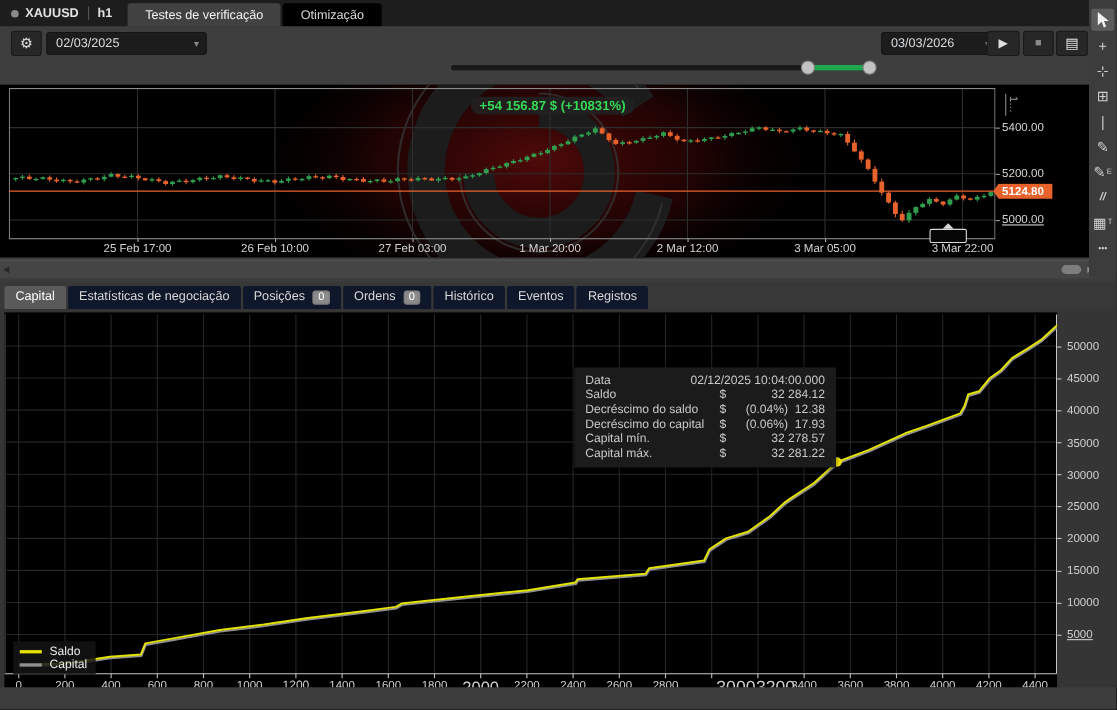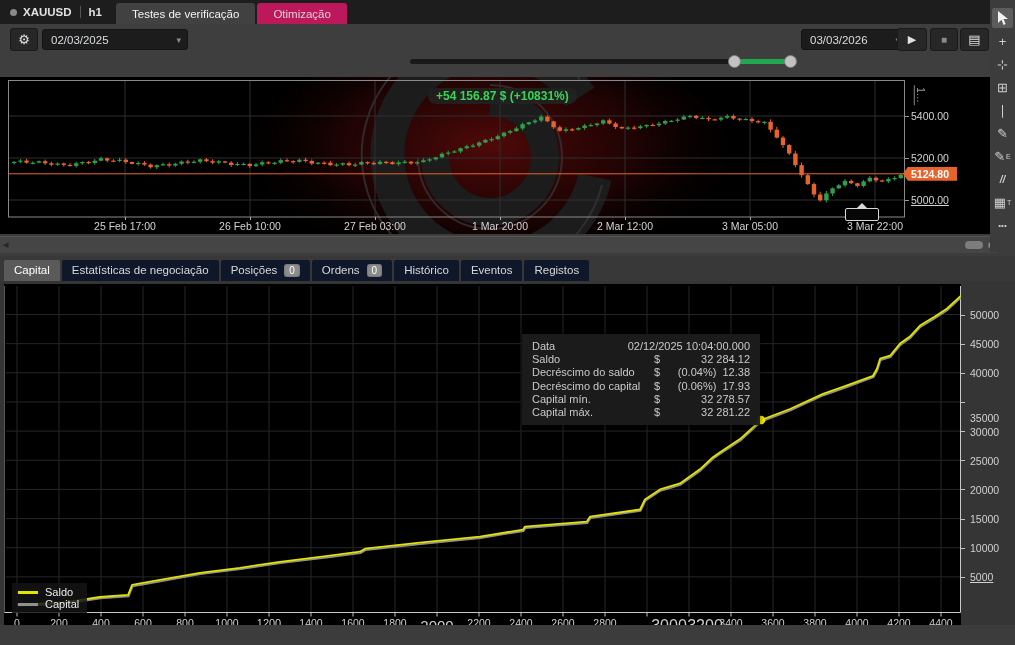--- a/index.html
+++ b/index.html
@@ -3,21 +3,21 @@
 <meta charset="utf-8">
 <style>
   html,body{margin:0;padding:0;background:#3c3c3c;}
   .app{position:relative;width:1015px;height:625px;background:#3c3c3c;overflow:hidden;
        font-family:"Liberation Sans",sans-serif;font-size:11px;color:#ddd;-webkit-font-smoothing:antialiased;}
   
   .toptabs{position:absolute;left:0;top:0;width:990px;height:24px;background:#1d1d1d;display:flex;align-items:stretch;}
   .symtab{display:flex;align-items:center;gap:6px;padding:0 14px 0 10px;color:#e2e2e2;font-weight:bold;font-size:11.5px;}
   .symtab .dot{width:7px;height:7px;border-radius:50%;background:#8a8a8a;}
   .symtab .sep{width:1px;height:12px;background:#555;margin:0 2px;}
-  .ttab{display:flex;align-items:center;padding:0 16px;margin-right:2px;background:#be185d;color:#d8d8d8;
+  .ttab{display:flex;align-items:center;padding:0 16px;margin-right:2px;background:#000000;color:#d8d8d8;
         border-radius:3px 3px 0 0;margin-top:3px;font-size:11.5px;cursor:default;}
   .ttab.active{background:#414141;color:#f2f2f2;}
   
   .toolbar{position:absolute;left:0;top:24px;width:990px;height:53px;background:#3e3e3e;}
   .tbtn{position:absolute;background:#272727;border:1px solid #1a1a1a;border-radius:3px;color:#e0e0e0;
         display:flex;align-items:center;justify-content:center;font-size:13px;}
   .select{position:absolute;background:#1c1c1c;border:1px solid #141414;border-radius:3px;color:#d9dde0;
           display:flex;align-items:center;padding:0 8px;font-size:11.5px;}
   .select .caret{position:absolute;right:6px;color:#8a8a8a;font-size:9px;}
   .slider-track{position:absolute;left:410px;top:35px;width:385px;height:5px;background:#191919;border-radius:3px;}
@@ -657,21 +657,21 @@
         <div class="eq-ylabel" style="top:261.2px;">10000</div>
         <div class="eq-ytick" style="left:961px;top:237.55px;"></div>
         <div class="eq-ylabel" style="top:232.05px;">15000</div>
         <div class="eq-ytick" style="left:961px;top:208.39999999999998px;"></div>
         <div class="eq-ylabel" style="top:202.89999999999998px;">20000</div>
         <div class="eq-ytick" style="left:961px;top:179.25px;"></div>
         <div class="eq-ylabel" style="top:173.75px;">25000</div>
         <div class="eq-ytick" style="left:961px;top:150.1px;"></div>
         <div class="eq-ylabel" style="top:144.6px;">30000</div>
         <div class="eq-ytick" style="left:961px;top:120.94999999999999px;"></div>
-        <div class="eq-ylabel" style="top:131px;">35000</div>
+        <div class="eq-ylabel" style="top:116px;">35000</div>
         <div class="eq-ytick" style="left:961px;top:91.79999999999998px;"></div>
         <div class="eq-ylabel" style="top:86.29999999999998px;">40000</div>
         <div class="eq-ytick" style="left:961px;top:62.64999999999998px;"></div>
         <div class="eq-ylabel" style="top:57.14999999999998px;">45000</div>
         <div class="eq-ytick" style="left:961px;top:33.5px;"></div>
         <div class="eq-ylabel" style="top:28px;">50000</div>
       </div>
     <div class="legend">
       <div class="row">
         <div class="samp" style="background:#e4e400;"></div>

